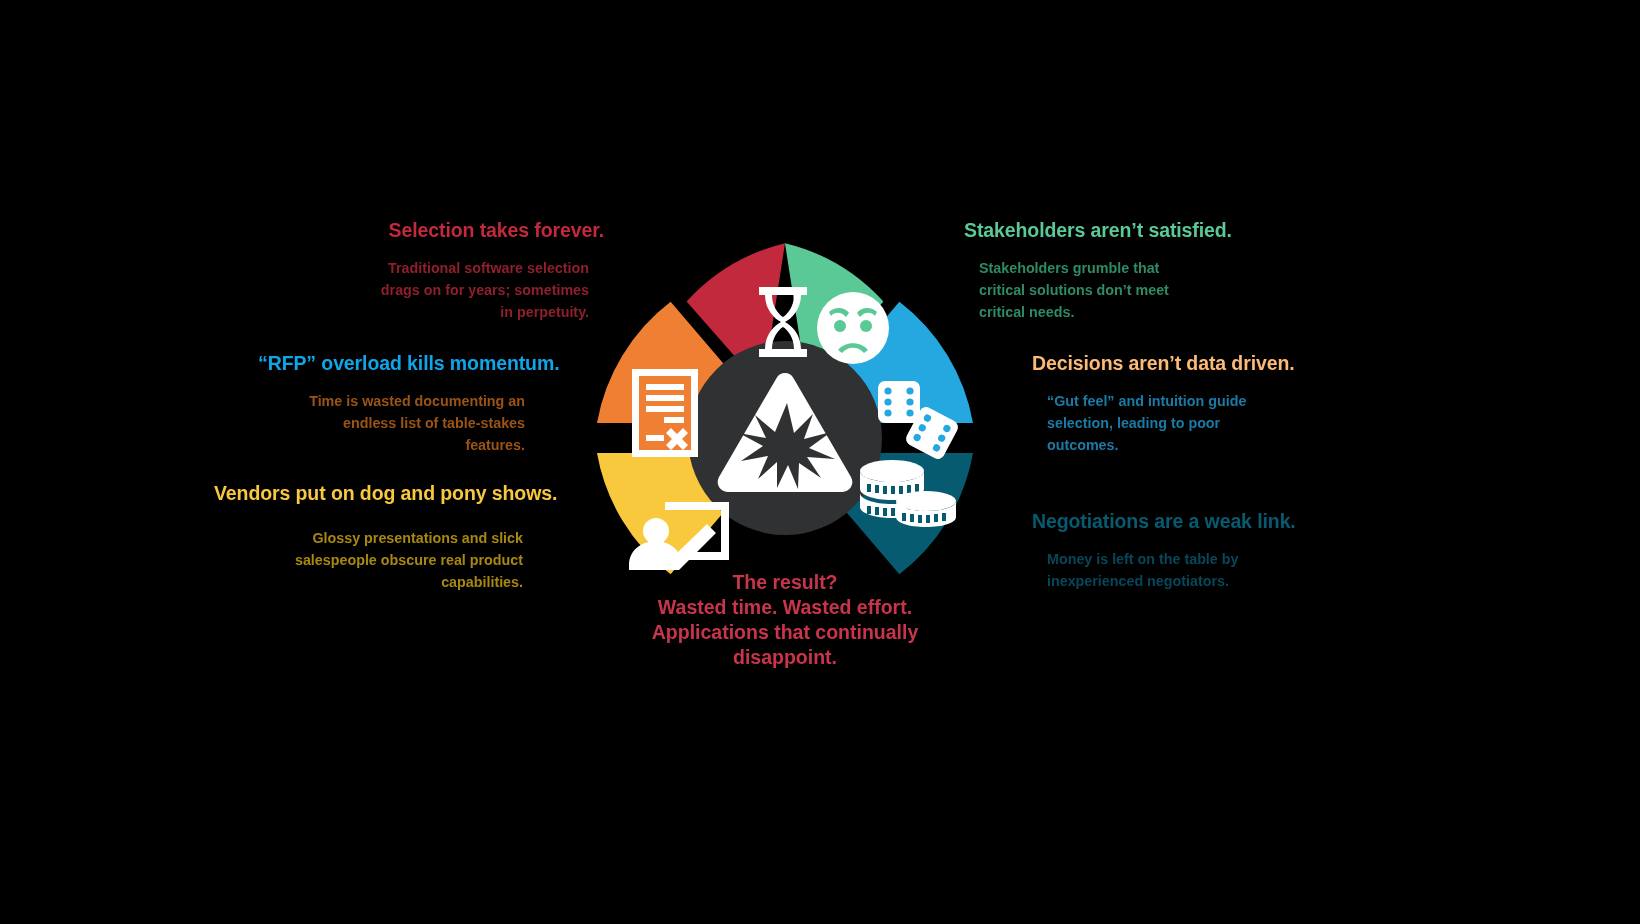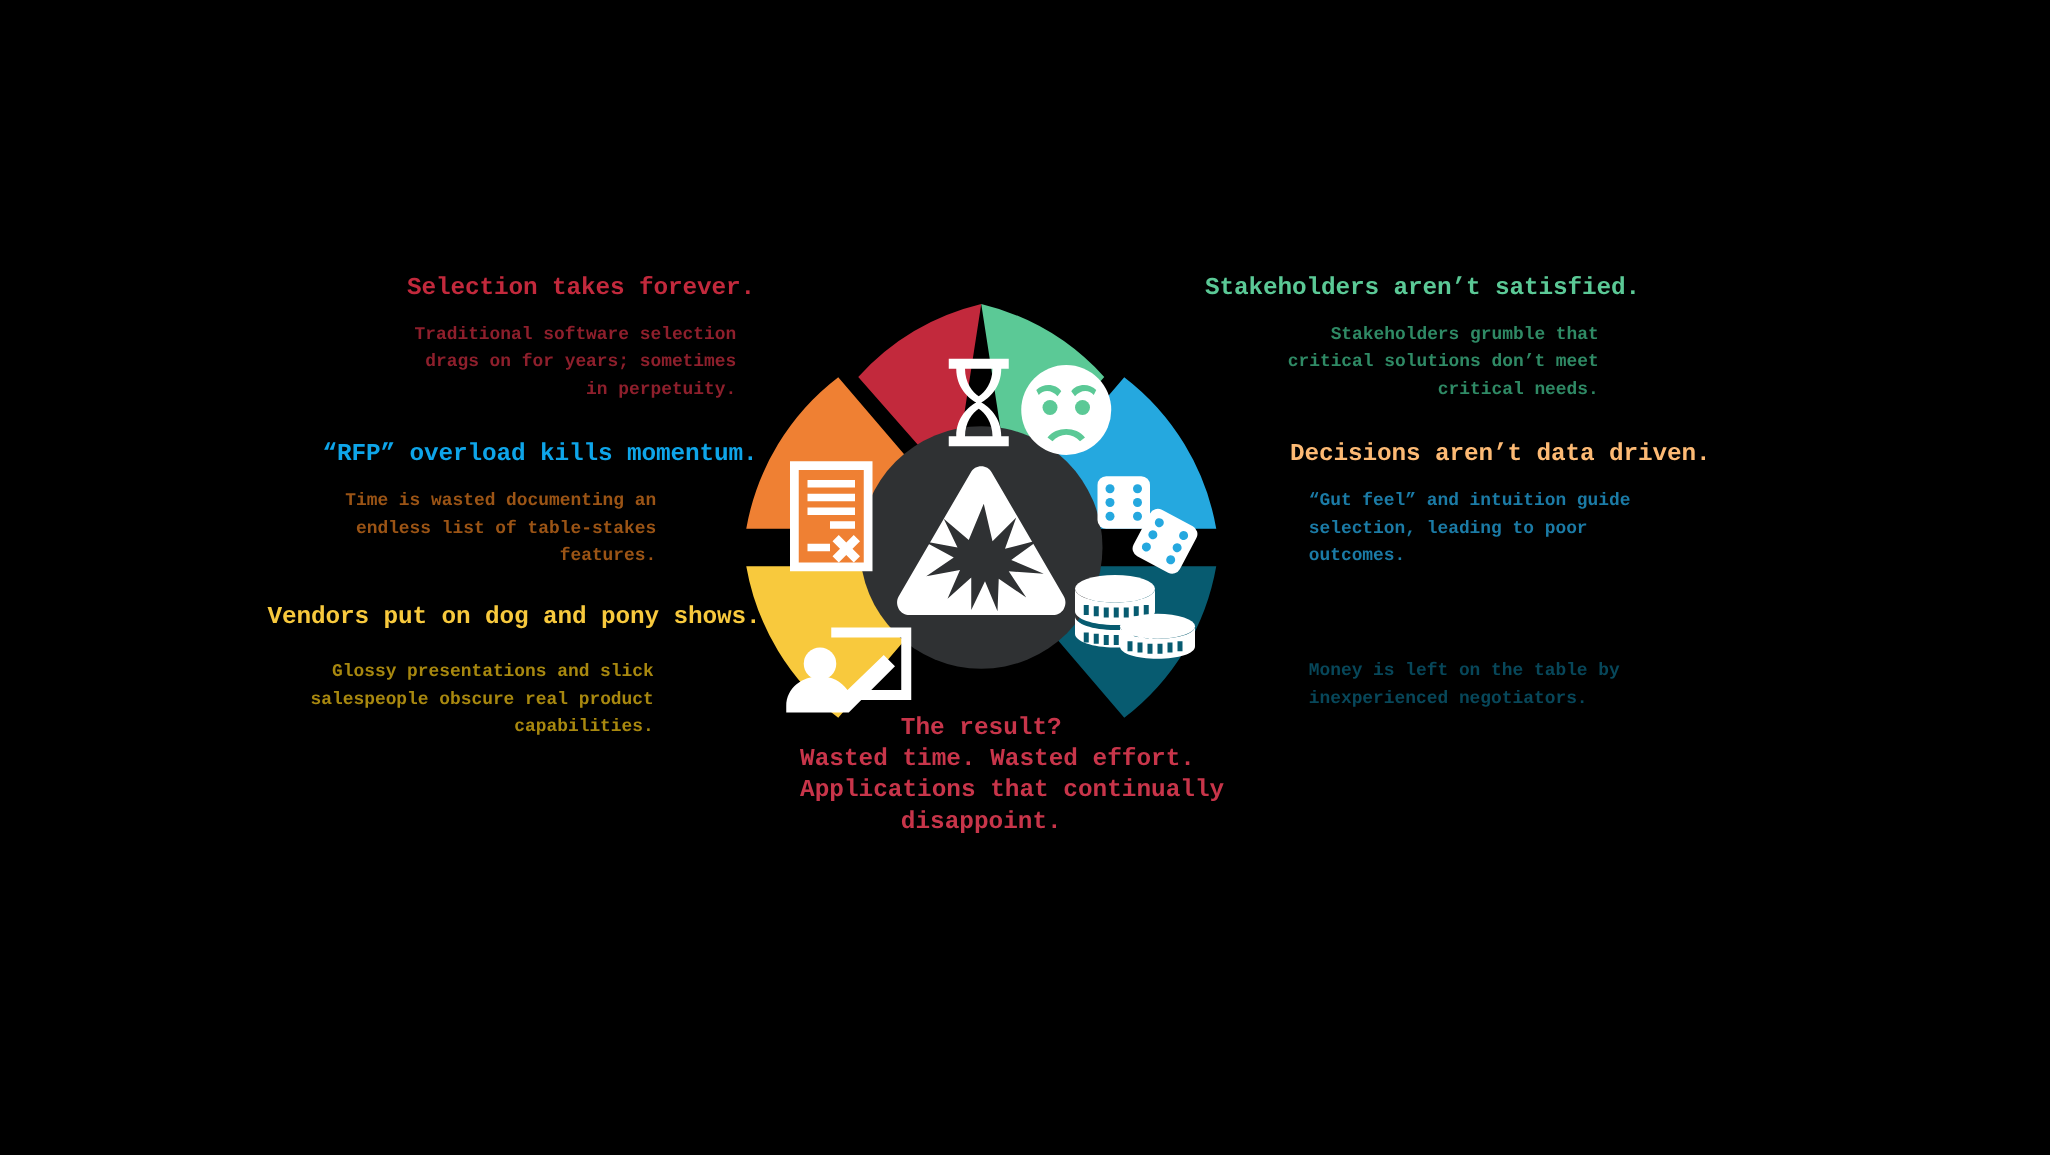--- a/index.html
+++ b/index.html
@@ -14,21 +14,20 @@
     overflow: hidden;
     font-family: "Liberation Sans", sans-serif;
     -webkit-font-smoothing: antialiased;
   }
   #stage {
     position: absolute;
     left: 0;
     top: 0;
     width: 1640px;
     height: 924px;
-    font-family: Liberation Mono, monospace;
   }
 
   .wheel-wrap {
     position: absolute;
     left: 555px;
     top: 238px;
     width: 460px;
     height: 400px;
   }
   .wheel-svg {
@@ -59,21 +58,21 @@
   }
 
   .align-right { text-align: right; }
   .align-left  { text-align: left; }
 
   
   #blk-selection   { left: 300px;  top: 220px; width: 304px; }
   #blk-rfp         { left: 258px;  top: 353px; width: 282px; }
   #blk-vendors     { left: 214px;  top: 483px; width: 324px; }
   
-  #blk-stakeholders{ left: 964px;  top: 220px; width: 330px; text-align: right; }
+  #blk-stakeholders{ left: 964px;  top: 220px; width: 330px; }
   #blk-decisions   { left: 1032px; top: 353px; width: 330px; }
   #blk-negotiations{ left: 1032px; top: 511px; width: 330px; }
 
   #blk-result {
     position: absolute;
     left: 640px;
     top: 570px;
     width: 290px;
     text-align: center;
     font-size: 19.5px;
@@ -244,20 +243,21 @@
   <div class="txtblock align-left" id="blk-decisions" style="color: rgb(27, 123, 166);">
     <p class="hd" style="color: #fdba74;">Decisions aren’t data driven.</p>
     <p class="bd">
       <span>“Gut feel” and intuition guide</span><br>
       <span>selection, leading to poor</span><br>
       <span>outcomes.</span>
     </p>
   </div>
 
   <div class="txtblock align-left" id="blk-negotiations" style="color: rgb(7, 71, 90);">
+    <p class="hd" style="color: rgb(7, 91, 112);">Negotiations are a weak link.</p>
     <p class="bd">
       <span>Money is left on the table by</span><br>
       <span>inexperienced negotiators.</span>
     </p>
   </div>
 
   <div id="blk-result" style="color: rgb(200, 53, 74);">
     <div>The result?</div>
     <div>Wasted time. Wasted effort.</div>
     <div>Applications that continually</div>

